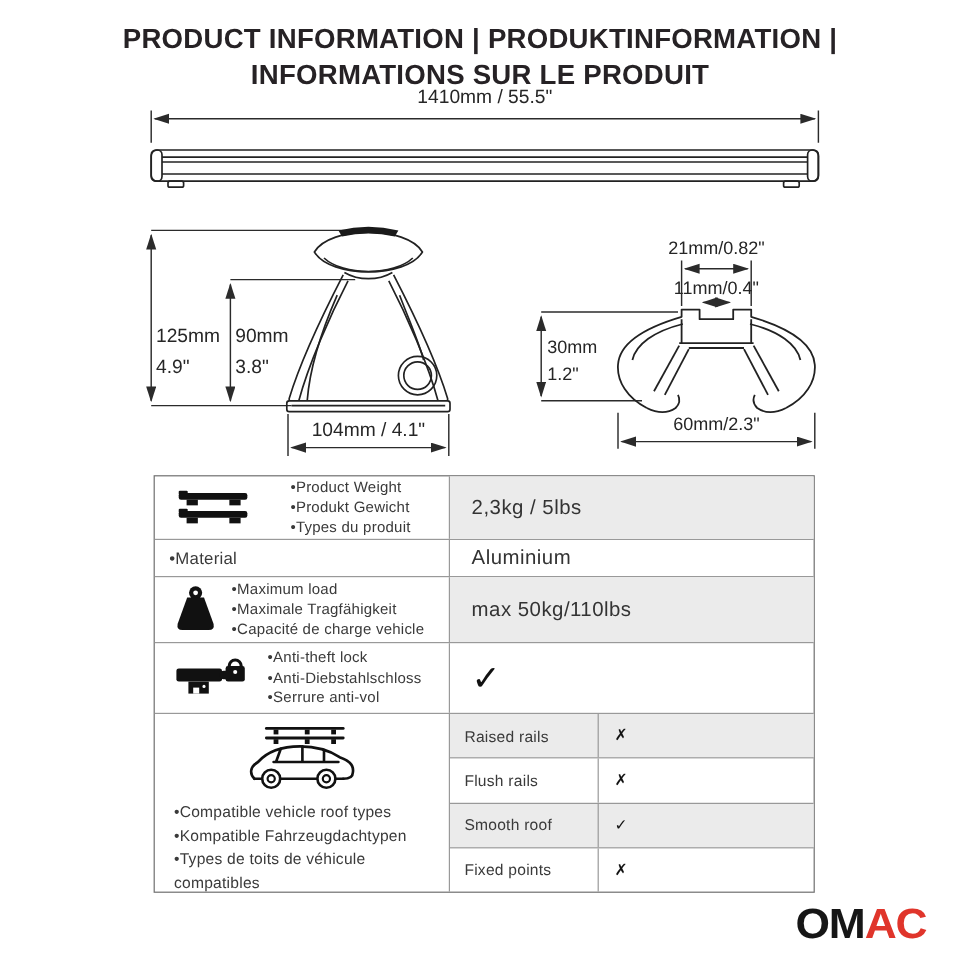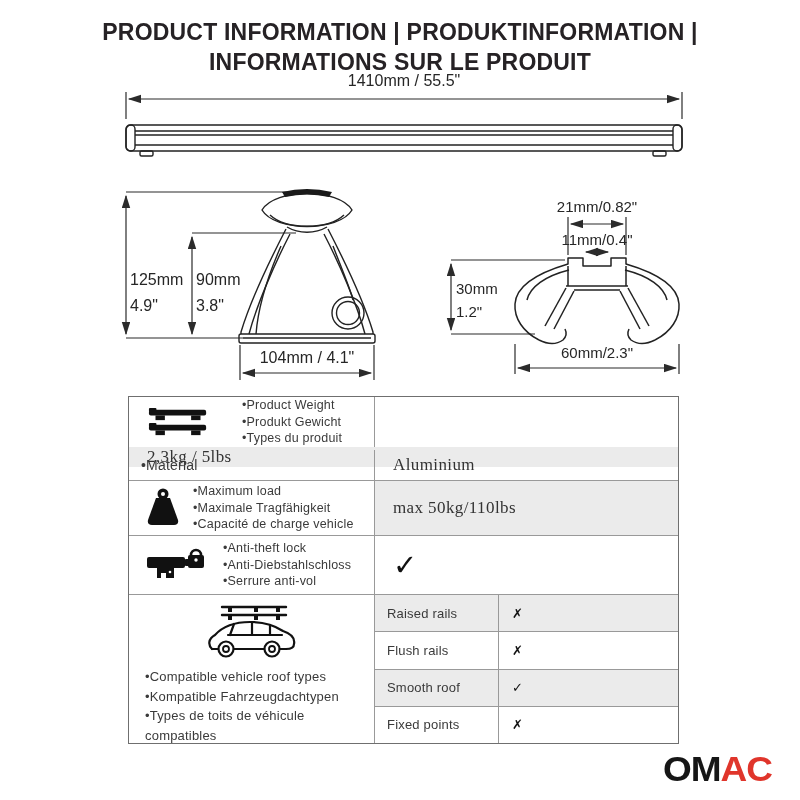--- a/index.html
+++ b/index.html
@@ -13,22 +13,22 @@
   .diagram{position:absolute;}
   
   .spec-table{position:absolute;left:128px;top:396px;width:549px;
               border:1px solid #6f6f6f;background:#fff;}
   .trow{display:flex;border-top:1px solid #999;}
   .trow:first-child{border-top:none;}
   .tleft{width:246px;border-right:1px solid #999;display:flex;align-items:center;box-sizing:border-box;}
   .tright{flex:1;display:flex;align-items:center;box-sizing:border-box;}
   .alt{background:#ebebeb;}
   .labels{font-size:12.5px;line-height:1.32;color:#3a3a3a;letter-spacing:.2px;}
-  .val{font-size:17px;color:#333;letter-spacing:.4px;padding-left:18px;font-family:Liberation Serif, serif;}
-  .h1r{height:52px;flex-direction:column;} .h2r{height:30px;} .h3r{height:54px;} .h4r{height:58px;} .h5r{height:148px;}
+  .val{font-size:17px;color:#333;letter-spacing:.4px;padding-left:18px;}
+  .h1r{height:52px;} .h2r{height:30px;} .h3r{height:54px;} .h4r{height:58px;} .h5r{height:148px;}
   .bigcheck{font-size:29px;font-weight:bold;color:#111;padding-left:18px;
             font-family:"Liberation Sans","DejaVu Sans",sans-serif;}
   .roofcol{flex:1;display:flex;flex-direction:column;align-self:stretch;}
   .srow{flex:1;display:flex;border-top:1px solid #999;}
   .srow:first-child{border-top:none;}
   .slabel{width:124px;border-right:1px solid #999;display:flex;align-items:center;
           padding-left:12px;box-sizing:border-box;font-size:13px;color:#3a3a3a;letter-spacing:.2px;}
   .smark{flex:1;display:flex;align-items:center;padding-left:13px;font-size:13px;color:#111;
          font-family:"Liberation Sans","DejaVu Sans",sans-serif;}
   .cell5{flex-direction:column;align-items:stretch;padding-top:8px;}

